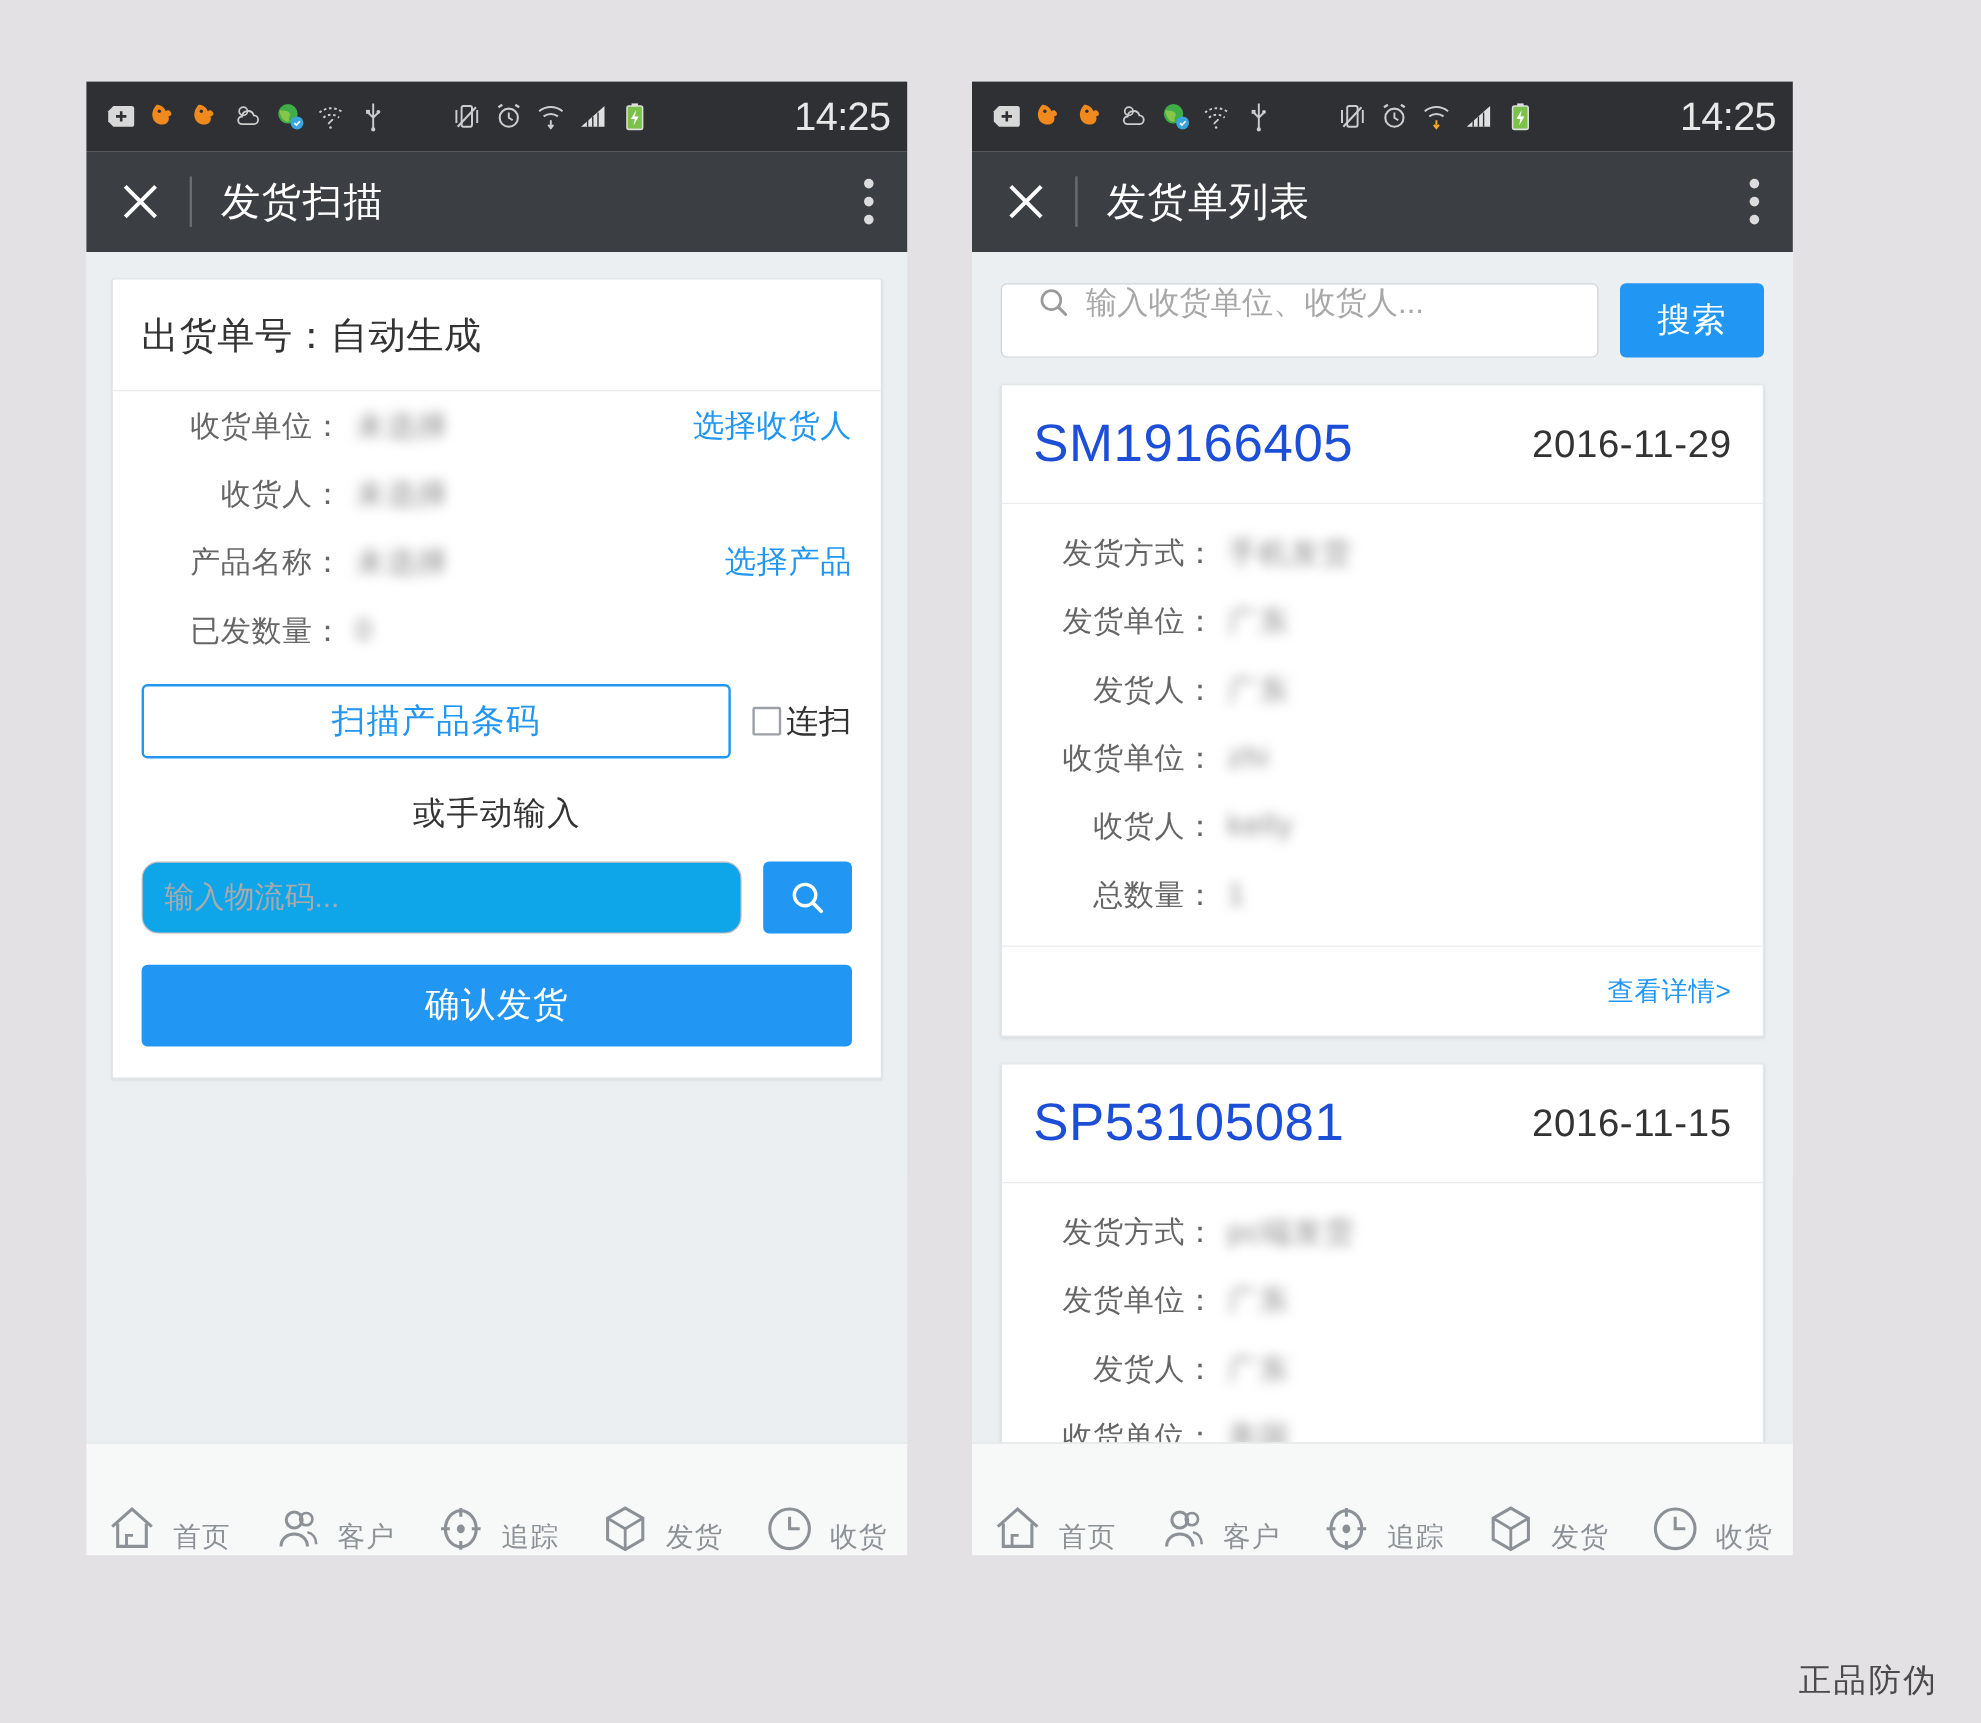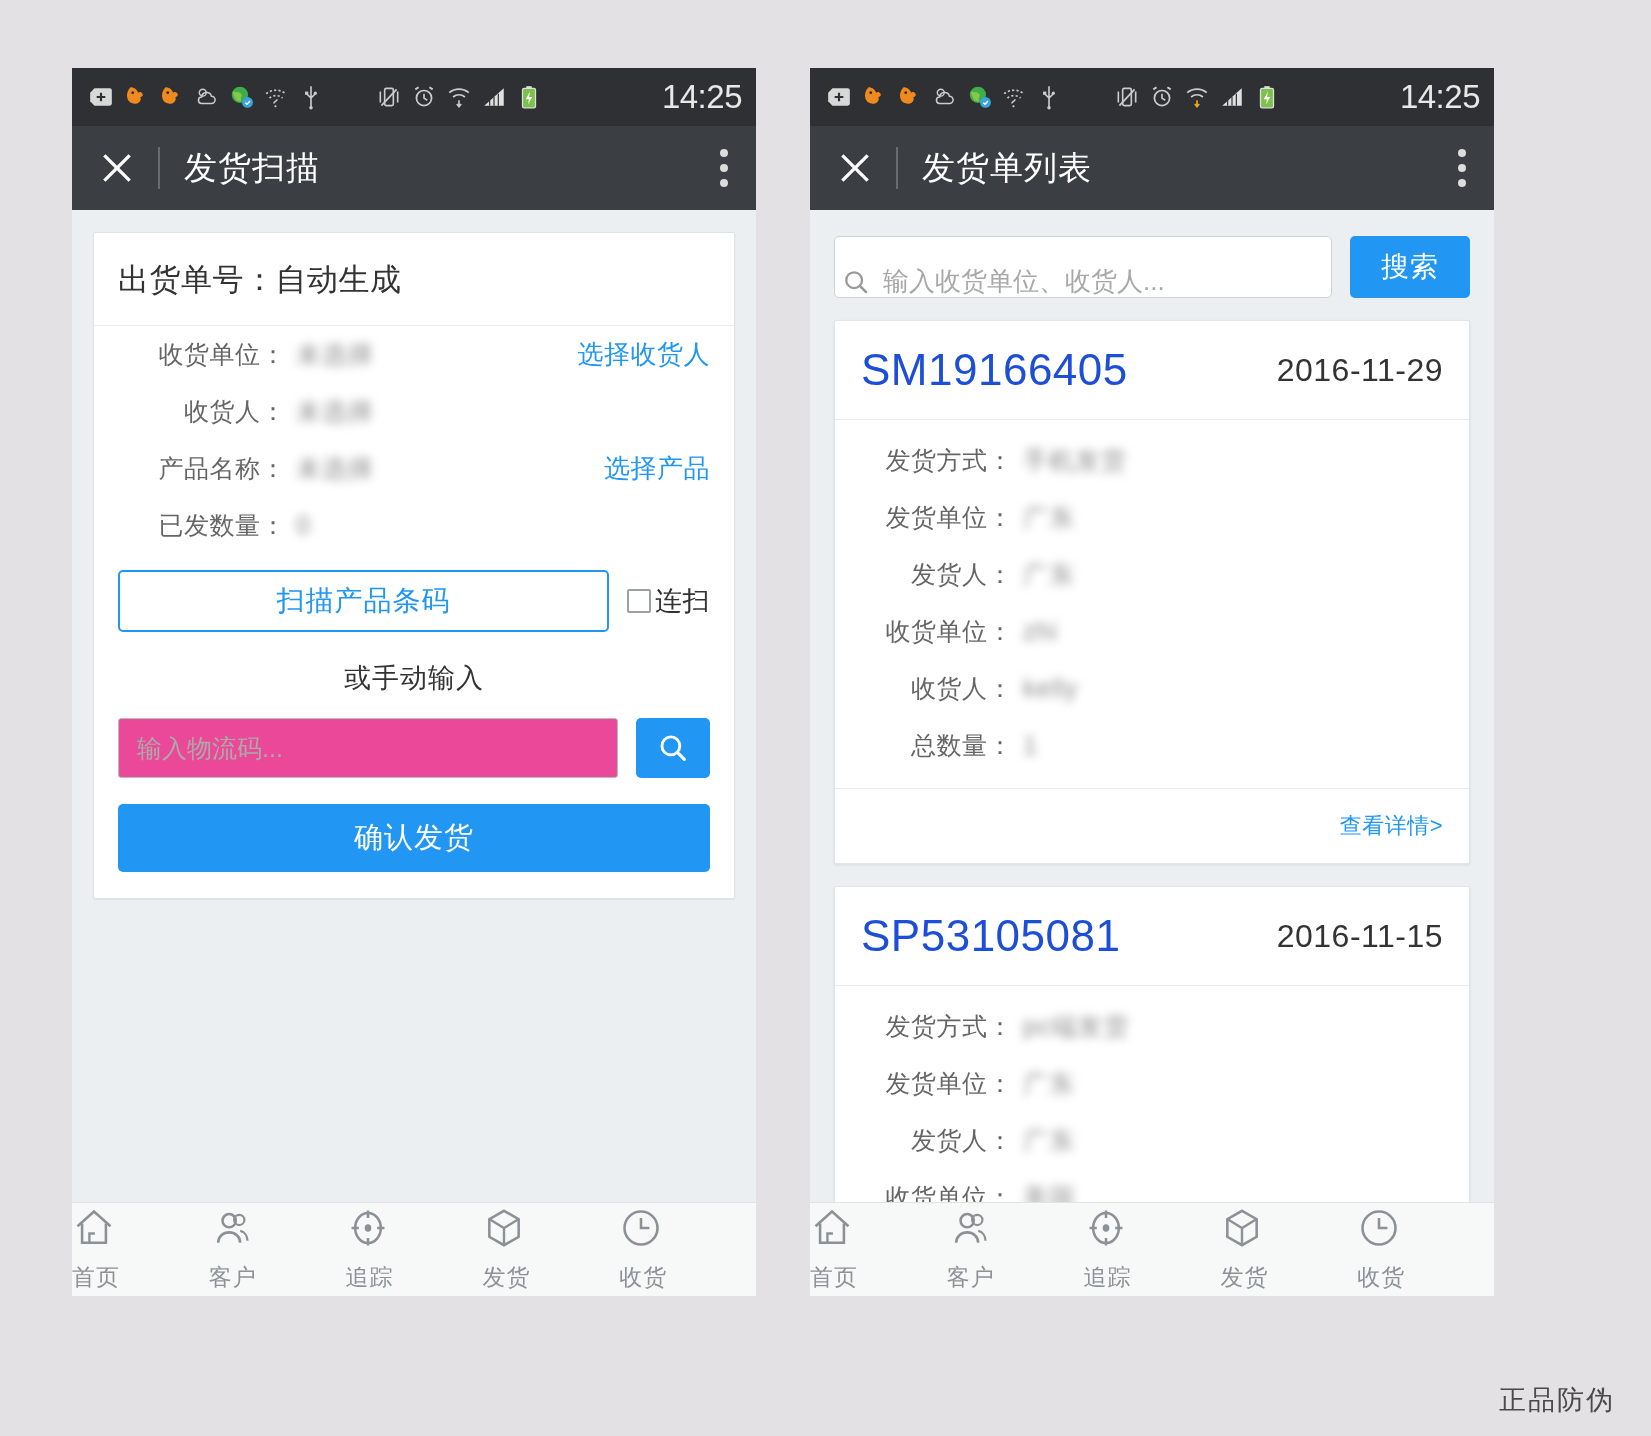--- a/index.html
+++ b/index.html
@@ -80,40 +80,40 @@
     background: #fff; color: #2196f3; font-size: 28px; cursor: pointer;
     font-family: inherit; letter-spacing: 1px;
   }
   .chk-wrap { display: flex; align-items: center; gap: 4px; cursor: pointer; }
   .chk-box { width: 24px; height: 24px; border: 2px solid #9aa0a6; background:#fff; flex:none; border-radius: 2px;}
   .chk-label { font-size: 27px; color: #333; letter-spacing: .5px; }
 
   .manual-hint { text-align: center; font-size: 27px; color: #333; padding: 28px 0 22px; letter-spacing: 1px; }
   .input-row { display: flex; align-items: center; padding: 0 24px; gap: 18px; }
   .logi-input {
-    flex: 1; height: 60px; border: 1px solid #bdbdbd; border-radius: 3px;
-    padding: 0 18px; font-size: 25px; color: #333; background: #ec4899;
+    flex: 1; height: 60px; border: 1px solid #bdbdbd; border-radius: 14px;
+    padding: 0 18px; font-size: 25px; color: #333; background: #0ea5e9;
     font-family: inherit; outline: none;
   }
   .logi-input::placeholder { color: #aaa; }
   .search-sq {
     width: 74px; height: 60px; background: #2196f3; border: none; border-radius: 5px;
     cursor: pointer; display:flex; align-items:center; justify-content:center;
   }
   .confirm-btn {
     display: block; margin: 26px 24px 0 24px; width: calc(100% - 48px);
     height: 68px; background: #2196f3; color: #fff; border: none; border-radius: 5px;
     font-size: 29px; cursor: pointer; font-family: inherit; letter-spacing: 1px;
   }
 
   
   .search-bar { display: flex; align-items: center; gap: 18px; padding: 26px 24px 0 24px; }
   .search-field {
     flex: 1; height: 62px; background: #fff; border: 1px solid #cfd3d6; border-radius: 5px;
-    display: flex; align-items: flex-end; padding: 0 6px; gap: 12px;
+    display: flex; align-items: flex-start; padding: 0 28px; gap: 12px;
   }
   .search-field input {
     flex: 1; border: none; outline: none; font-size: 26px; color: #333;
     font-family: inherit; background: transparent;
   }
   .search-field input::placeholder { color: #a8a8a8; }
   .search-go {
     width: 120px; height: 62px; background: #2196f3; color: #fff; border: none;
     border-radius: 5px; font-size: 28px; cursor: pointer; font-family: inherit;
     letter-spacing: 1px;
@@ -137,21 +137,21 @@
   .oc-foot { border-top: 1px solid #ececec; padding: 22px 26px; text-align: right; }
   .oc-detail { font-size: 22px; color: #2196f3; cursor: pointer; letter-spacing: .5px; }
 
   
   .tabbar {
     position: absolute; left: 0; bottom: 0; width: 100%; height: 94px;
     background: #f7f9f9; border-top: 1px solid #e0e3e5;
     display: flex; align-items: center;
   }
   .tab {
-    flex: 1; display: flex; flex-direction: column; align-items: flex-start;
+    flex: 1; display: flex; flex-direction: row; align-items: flex-end;
     justify-content: center; gap: 12px; cursor: pointer; height: 100%;
   }
   .tab svg { display: block; }
   .tab-label { font-size: 23px; color: #8b9196; letter-spacing: 1px; }
 
   .watermark {
     position: absolute; right: 36px; bottom: 18px;
     font-size: 27px; color: #4a4a4a; letter-spacing: 2px;
   }
 </style>

